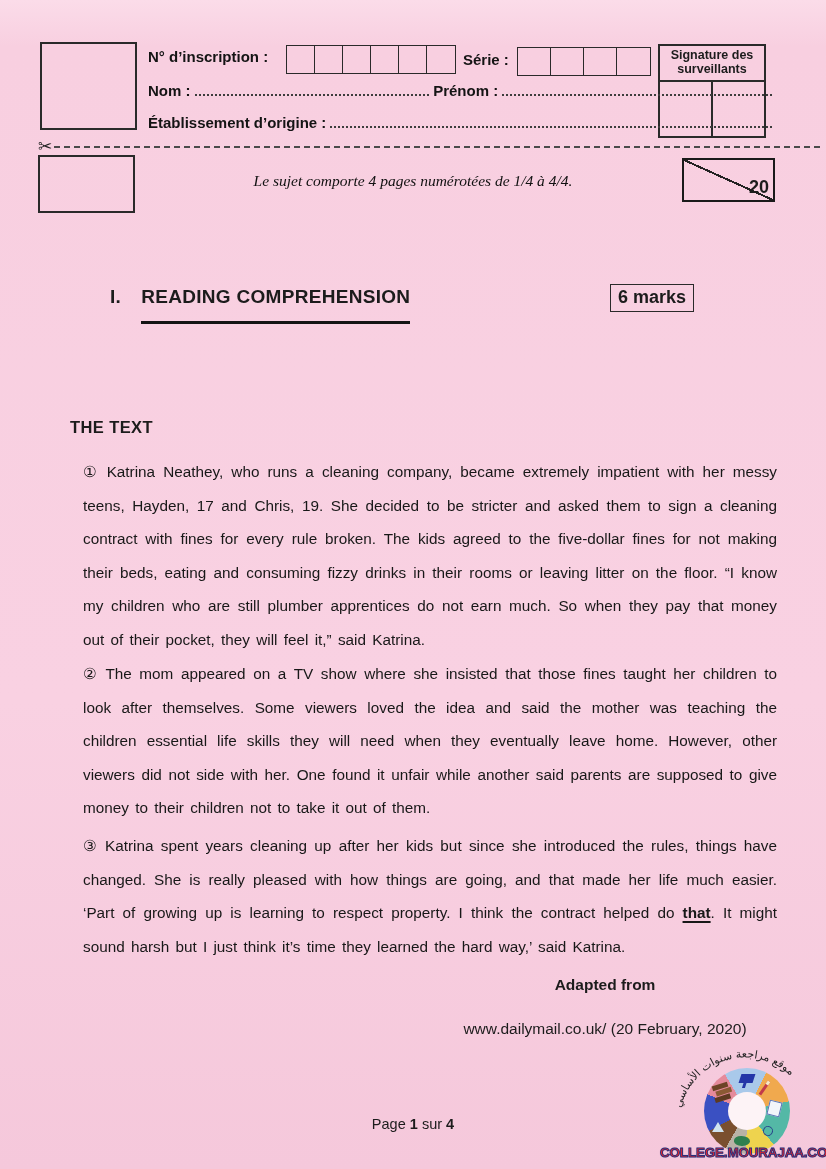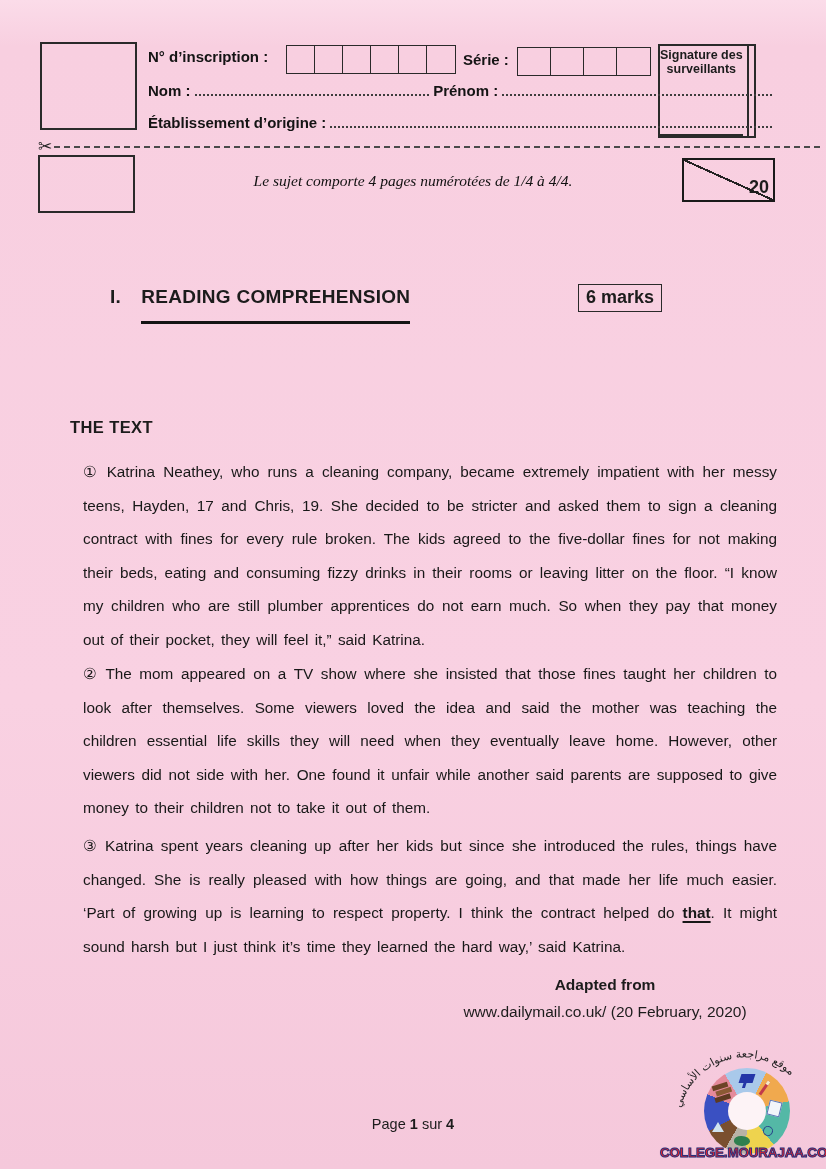--- a/index.html
+++ b/index.html
@@ -17,21 +17,21 @@
   .hdr-label { font-weight:bold; font-size:15px; color:#141414; white-space:nowrap; }
   .row-abs { position:absolute; display:flex; align-items:flex-start; }
   .cells { display:flex; border:1.5px solid #2a2a2a; }
   .cells .cell { border-right:1.5px solid #2a2a2a; }
   .cells .cell:last-child { border-right:none; }
   .insc-cells { position:absolute; left:286px; top:45px; height:29px; }
   .insc-cells .cell { width:28px; }
   .serie-cells { position:absolute; left:517px; top:47px; height:29px; }
   .serie-cells .cell { width:33px; }
   .dots { flex:1; border-bottom:2px dotted #3d3d3d; height:14px; margin:0 4px 2px 4px; }
-  .sig-box { position:absolute; left:658px; top:44px; width:98px; height:94px; border:2px solid #2a2a2a; display:flex; flex-direction:row; }
+  .sig-box { position:absolute; left:658px; top:44px; width:108px; height:94px; border:2px solid #2a2a2a; display:flex; flex-direction:column; }
   .sig-head { border-bottom:2px solid #2a2a2a; text-align:center; font-weight:bold; font-size:12.5px; line-height:13.5px; padding:3px 0 4px; }
   .sig-cols { flex:1; display:flex; }
   .sig-cols .col { flex:1; }
   .sig-cols .col:first-child { border-right:2px solid #2a2a2a; }
 
   
   .cutline { position:absolute; left:38px; right:6px; top:136px; display:flex; align-items:center; }
   .scissors { font-size:17px; color:#222; margin-right:2px; }
   .cutline .dash { flex:1; border-top:2px dashed #4a4a4a; }
 
@@ -39,34 +39,34 @@
   .box2 { position:absolute; left:38px; top:155px; width:97px; height:58px; border:2px solid #2a2a2a; }
   .notice { position:absolute; left:0; width:100%; top:172px; text-align:center;
             font-family:"Liberation Serif", serif; font-style:italic; font-size:15.5px; color:#111; }
   .score-box { position:absolute; left:682px; top:158px; width:93px; height:44px; border:2px solid #1a1a1a;
       background:linear-gradient(to top right, transparent calc(50% - 1px), #222 calc(50% - 1px), #222 calc(50% + 1px), transparent calc(50% + 1px)); }
   .score-box .val { position:absolute; right:4px; bottom:2px; font-weight:bold; font-size:18px; }
 
   
   .section-heading { position:absolute; left:110px; top:286px; font-size:19px; font-weight:bold; letter-spacing:0.3px; }
   .section-heading .title { border-bottom:3px solid #141414; padding-bottom:14px; margin-left:20px; }
-  .marks-badge { position:absolute; left:578px; top:284px; border:1.5px solid #2a2a2a; padding:2px 7px 3px;
+  .marks-badge { position:absolute; left:610px; top:284px; border:1.5px solid #2a2a2a; padding:2px 7px 3px;
                  font-size:18px; font-weight:bold; }
 
   .instruction { position:absolute; left:83px; top:355px; font-size:16.5px; font-weight:bold; }
   .text-heading { position:absolute; left:70px; top:418px; font-size:16.5px; font-weight:bold; letter-spacing:0.4px; }
 
   
   .para { position:absolute; left:83px; width:694px; font-size:15.3px; line-height:33.5px;
           text-align:justify; word-spacing:2px; color:#181818; }
   .p1 { top:455px; } .p2 { top:657px; } .p3 { top:829px; }
   .em-word { font-weight:bold; text-decoration:underline; text-decoration-thickness:2px; text-underline-offset:3px; }
 
   .source { position:absolute; left:420px; width:370px; top:976px; text-align:center; font-size:15.5px; }
-  .source .l1 { font-weight:bold; margin-bottom:9px; }
+  .source .l1 { font-weight:bold; margin-bottom:26px; }
 
   .footer-page { position:absolute; left:0; width:100%; top:1116px; text-align:center; font-size:14.5px; }
   .footer-page b { font-weight:bold; }
 
   
   .logo { position:absolute; left:668px; top:1046px; width:152px; height:120px; }
   .logo-arc { position:absolute; left:0; top:0; width:152px; height:70px; }
   .donut { position:absolute; left:36px; top:22px; width:86px; height:86px; border-radius:50%;
      background:conic-gradient(from -150deg,
        #7a4f2e 0% 9%, #3a50c2 9% 23%, #e58a9b 23% 33%, #a9c9ea 33% 49%,

